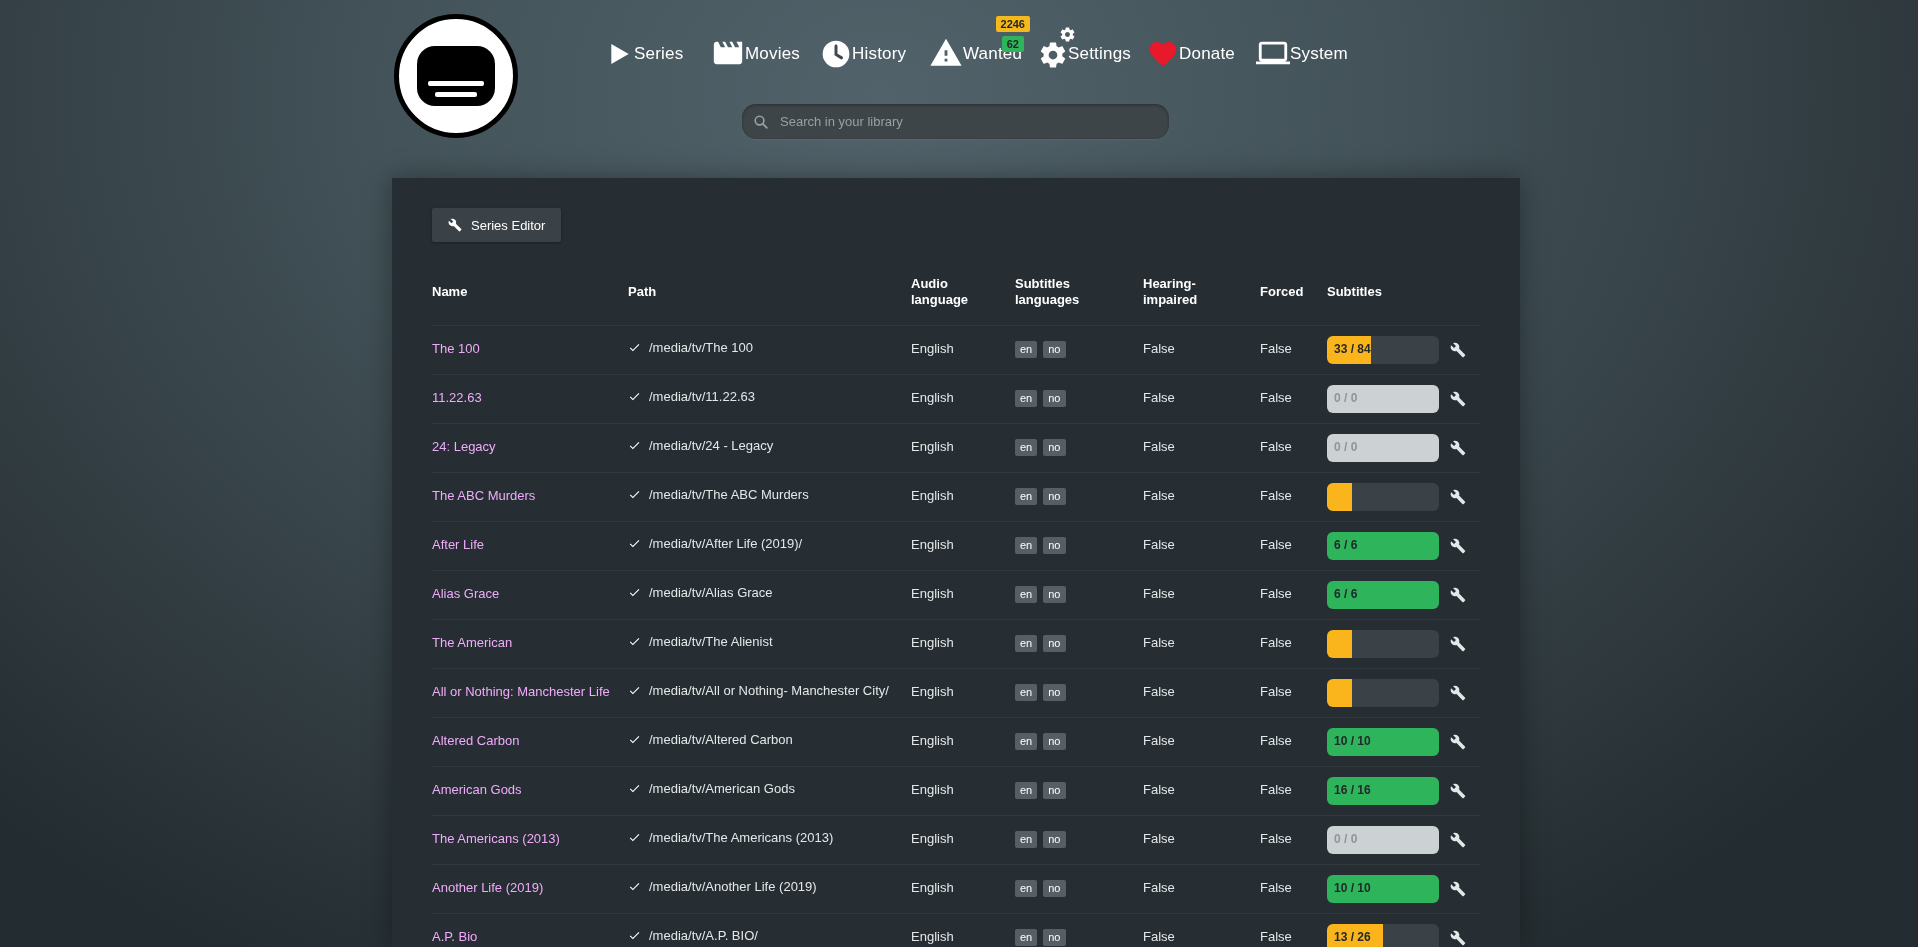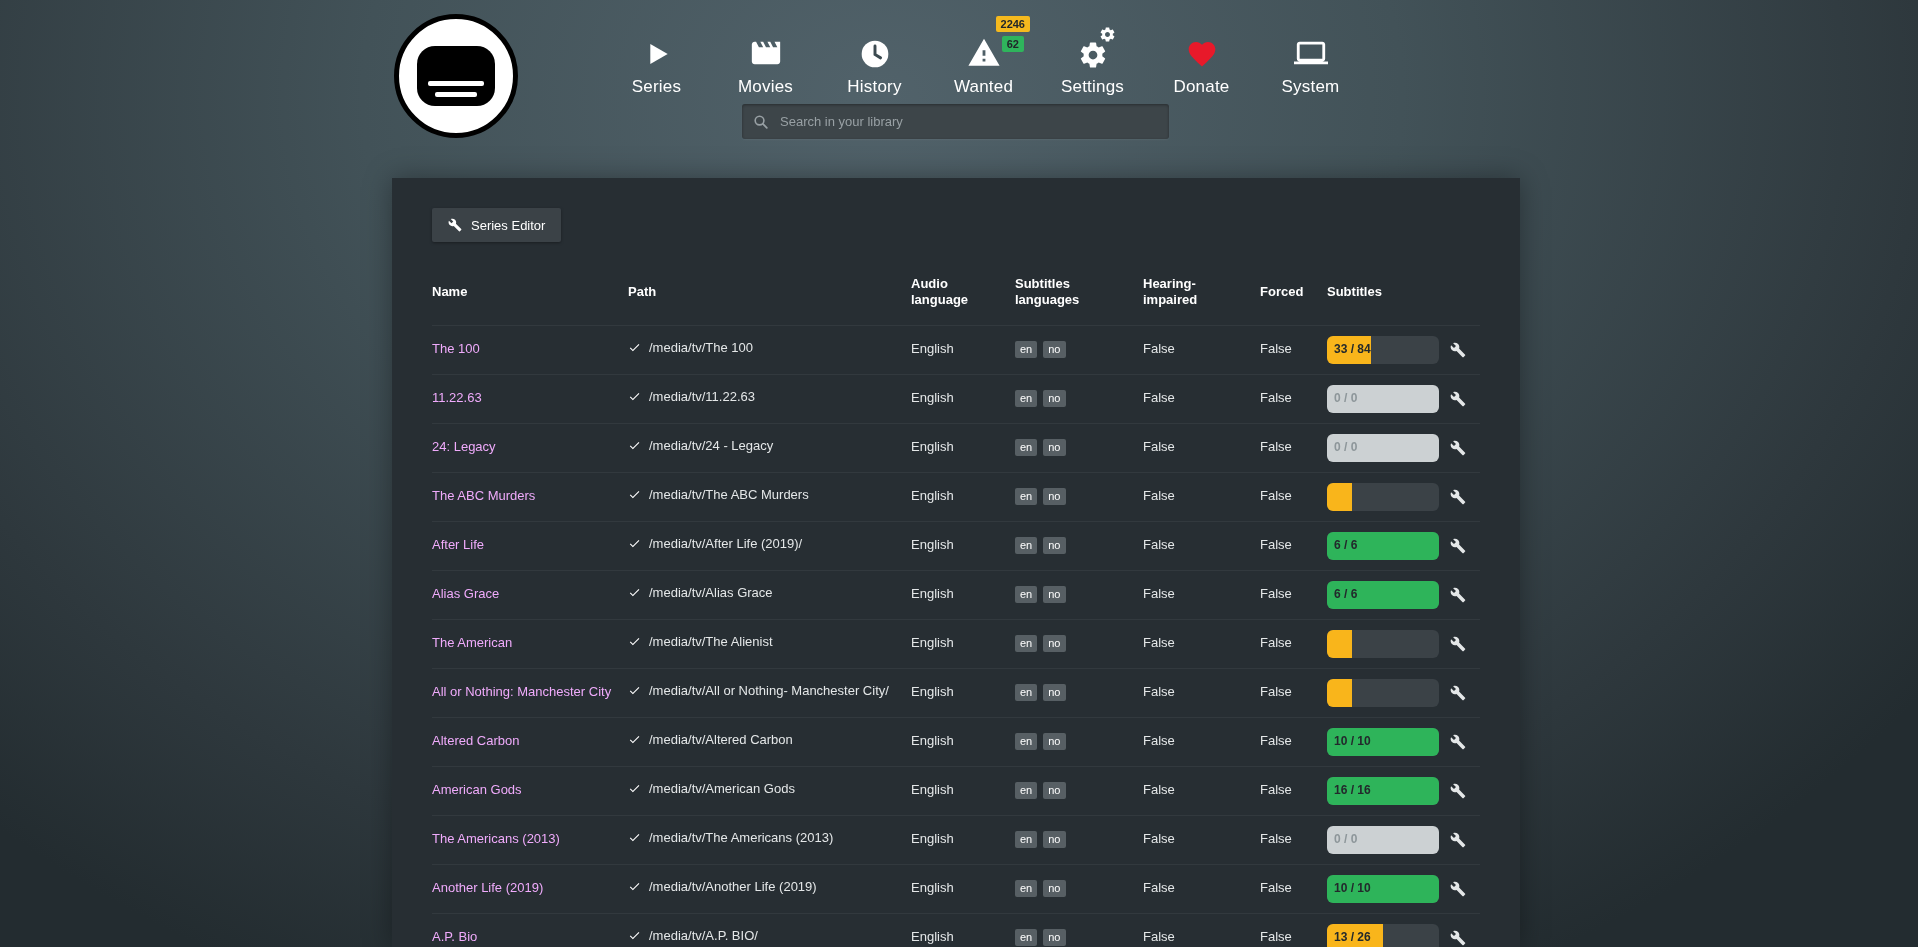--- a/index.html
+++ b/index.html
@@ -14,33 +14,33 @@
     position:absolute;left:394px;top:14px;width:124px;height:124px;border-radius:50%;
     background:#fff;border:5px solid #000;box-sizing:border-box;
     display:flex;align-items:center;justify-content:center;cursor:pointer;
   }
   .logo-inner{width:78px;height:60px;background:#000;border-radius:18px;position:relative;}
   .logo-line{position:absolute;left:50%;transform:translateX(-50%);height:5px;background:#fff;border-radius:2px;}
   .logo-line.long{width:56px;bottom:20px;}
   .logo-line.short{width:42px;bottom:9px;}
   .nav{position:absolute;left:602px;top:16px;display:flex;}
   .nav-item{
-    width:109px;display:flex;flex-direction:column;align-items:center;
+    width:109px;display:flex;flex-direction:row;align-items:center;
     color:#fff;cursor:pointer;position:relative;padding-top:14px;text-decoration:none;
   }
   .nav-icon{height:40px;display:flex;align-items:flex-end;justify-content:center;position:relative;}
   .nav-icon svg{display:block;}
   .nav-label{font-size:17px;margin-top:7px;letter-spacing:.2px;}
   .badge{position:absolute;font-size:11px;font-weight:bold;padding:2px 5px;border-radius:2px;color:#20262a;line-height:1.1;}
   .badge.total{background:#f5b91e;right:8px;top:0px;}
   .badge.sub{background:#2fb45c;right:14px;top:20px;}
   .gear-small{position:absolute;top:-4px;right:-8px;}
   .searchbar{
     position:absolute;left:742px;top:104px;width:427px;height:35px;box-sizing:border-box;
-    background:#3d4549;border-radius:3px;display:flex;align-items:center;padding:0 11px;
+    background:#3d4549;border-radius:14px;display:flex;align-items:center;padding:0 11px;
     box-shadow:inset 0 1px 3px rgba(0,0,0,.35), 0 1px 2px rgba(255,255,255,.06);
   }
   .searchbar input{
     flex:1;background:transparent;border:none;outline:none;color:#cfd4d6;
     font-size:13px;font-family:"Liberation Sans",sans-serif;margin-left:9px;
   }
   .searchbar input::placeholder{color:#98a0a4;}
   
   .panel{
     position:absolute;left:392px;top:178px;width:1128px;height:769px;box-sizing:border-box;
@@ -398,21 +398,21 @@
       </div>
     </div>
     <div class="cell row-wrench">
       <svg width="16" height="16" viewBox="0 0 24 24" fill="#e4e7e8">
               <path d="M22.7 19l-9.1-9.1c.9-2.3.4-5-1.5-6.9-2-2-5-2.4-7.4-1.3L9 6 6 9 1.6 4.7C.4 7.1.9 10.1 2.9 12.1c1.9 1.9 4.6 2.4 6.9 1.5l9.1 9.1c.4.4 1 .4 1.4 0l2.3-2.3c.5-.4.5-1.1.1-1.4z"></path>
             </svg>
     </div>
   </div>
 
   <div class="trow">
-    <div class="cell c-name">All or Nothing: Manchester City</div>
+    <div class="cell c-name">All or Nothing: Manchester Life</div>
     <div class="cell c-path">
       <span class="check">
         <svg width="13" height="13" viewBox="0 0 24 24" fill="#fff">
                 <path d="M9 16.17L4.83 12l-1.42 1.41L9 19 21 7l-1.41-1.41z"></path>
               </svg>
       </span>
       <span class="path-text">/media/tv/All or Nothing- Manchester City/</span>
     </div>
     <div class="cell c-audio">English</div>
     <div class="cell c-langs lang-badges">

